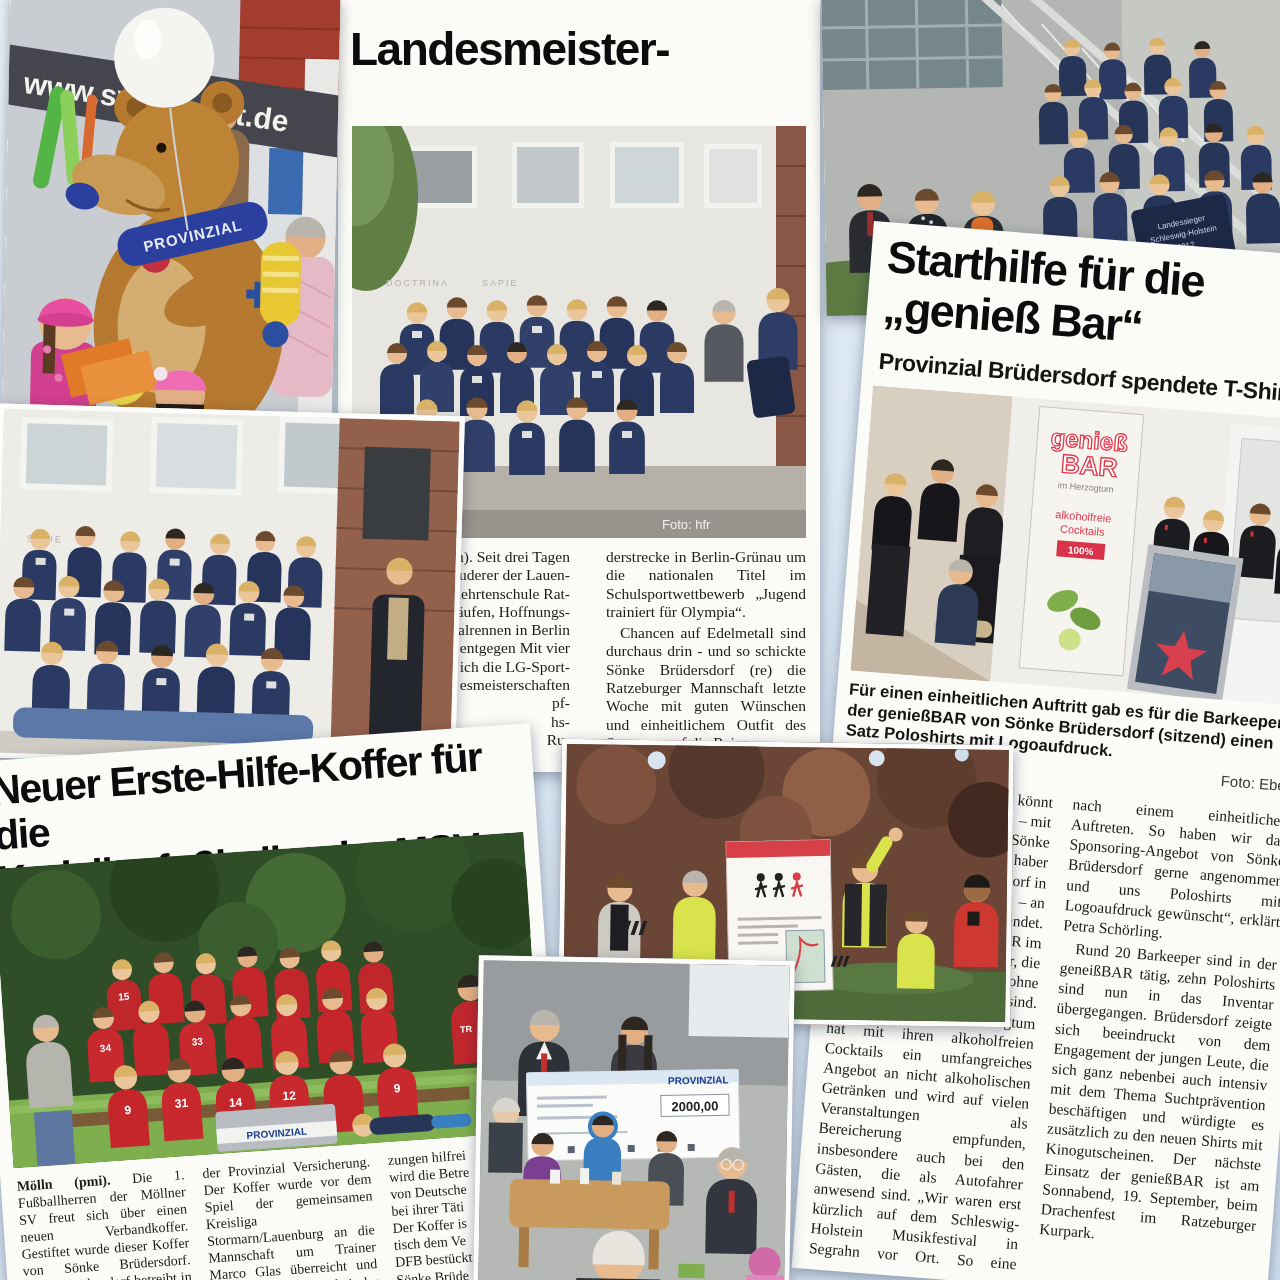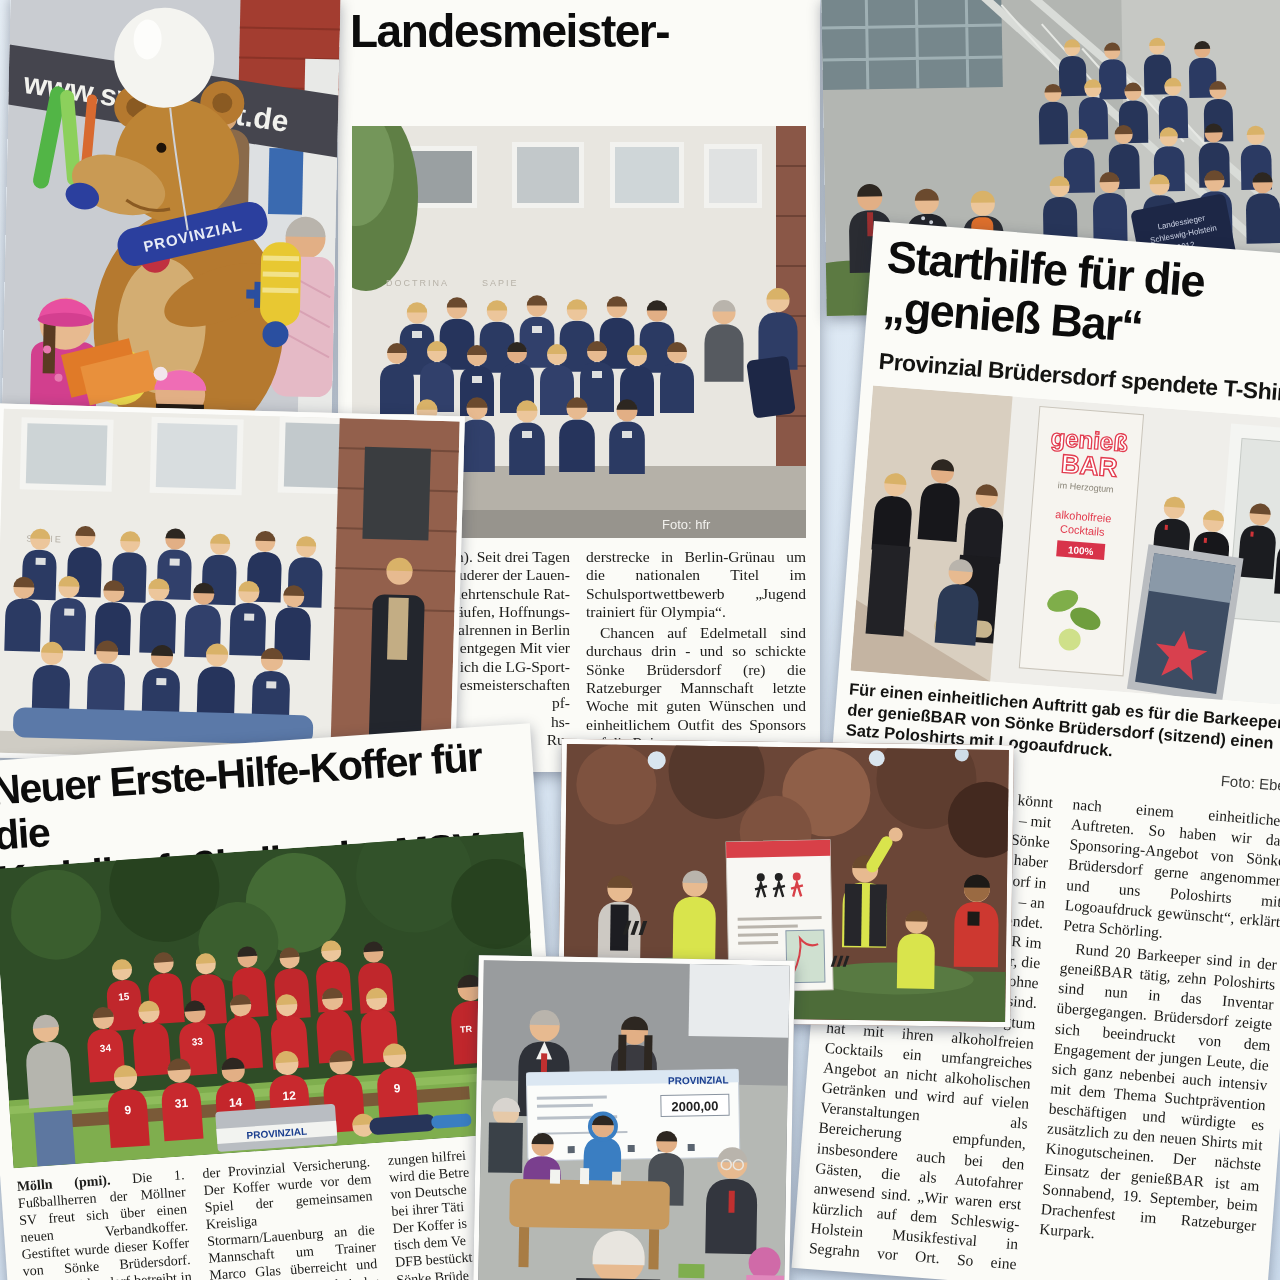--- a/index.html
+++ b/index.html
@@ -46,21 +46,21 @@
         <use href="#t"></use>
         <circle cy="-22" r="10" fill="#e7ba90"></circle>
         <path d="M-10,-23 a10,10 0 0 1 20,0 z" fill="#b9b4ac"></path>
       </g>
   </defs>
 </svg>
 
 <div id="stage">
 
   <div class="piece clip shadow" style="left:338px;top:0;width:482px;height:772px;z-index:10;">
-    <div class="headline" style="position:absolute;left:12px;top:6px;font-size:46px;">
+    <div class="headline" style="position:absolute;left:12px;top:24px;font-size:46px;">
       <div>Landesmeister-</div>
     </div>
 
     <svg style="position:absolute;left:14px;top:126px;" viewBox="0 0 454 412" width="454" height="412">
       <rect width="454" height="412" fill="#e8e6e0"></rect>
       <rect x="424" width="30" height="412" fill="#8a5747"></rect>
       <g stroke="#6e4336" stroke-width="2">
         <path d="M424,40 h30 M424,90 h30 M424,140 h30 M424,190 h30 M424,240 h30 M424,290 h30"></path>
       </g>
       <g>
@@ -125,21 +125,21 @@
 uderer der Lauen-
 lehrtenschule Rat-
 äufen, Hoffnungs-
 alrennen in Berlin
 l entgegen Mit vier
 ich die LG-Sport-
 esmeisterschaften
 pf-
 hs-
 Ru-</div>
-      <div style="flex:1;">
+      <div style="flex:1;margin-left:20px;">
         <p class="noind">derstrecke in Berlin-Grünau um die nationalen Titel im Schulsportwettbewerb „Jugend trainiert für Olympia“.</p>
         <p>Chancen auf Edelmetall sind durchaus drin - und so schickte Sönke Brüdersdorf (re) die Ratzeburger Mannschaft letzte Woche mit guten Wünschen und einheitlichem Outfit des Sponsors auf die Reise.</p>
       </div>
     </div>
   </div>
 
   <div class="piece shadow" style="left:824px;top:-6px;width:460px;height:318px;z-index:15;transform:rotate(-1deg);">
     <svg viewBox="0 0 460 318" width="460" height="318">
       <rect width="460" height="318" fill="#b3b6b2"></rect>
       <rect x="0" y="0" width="180" height="92" fill="#76878c"></rect>

